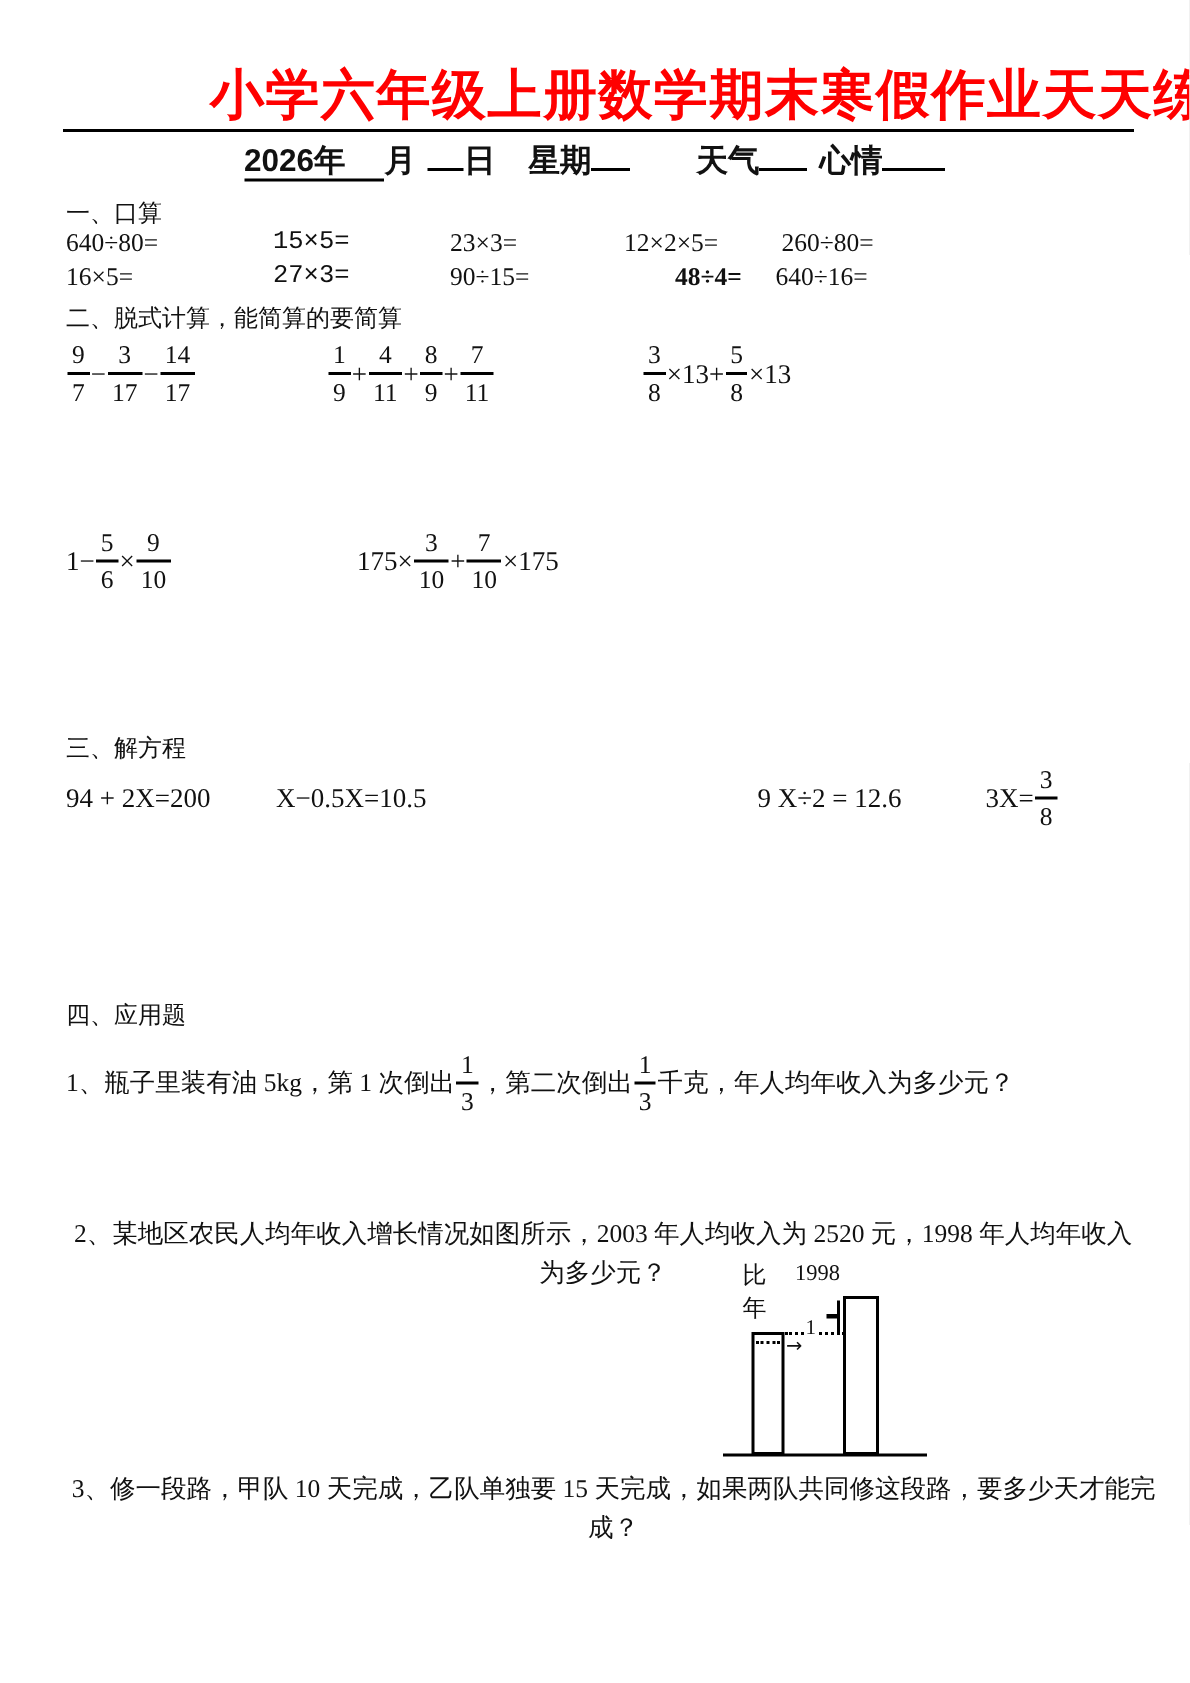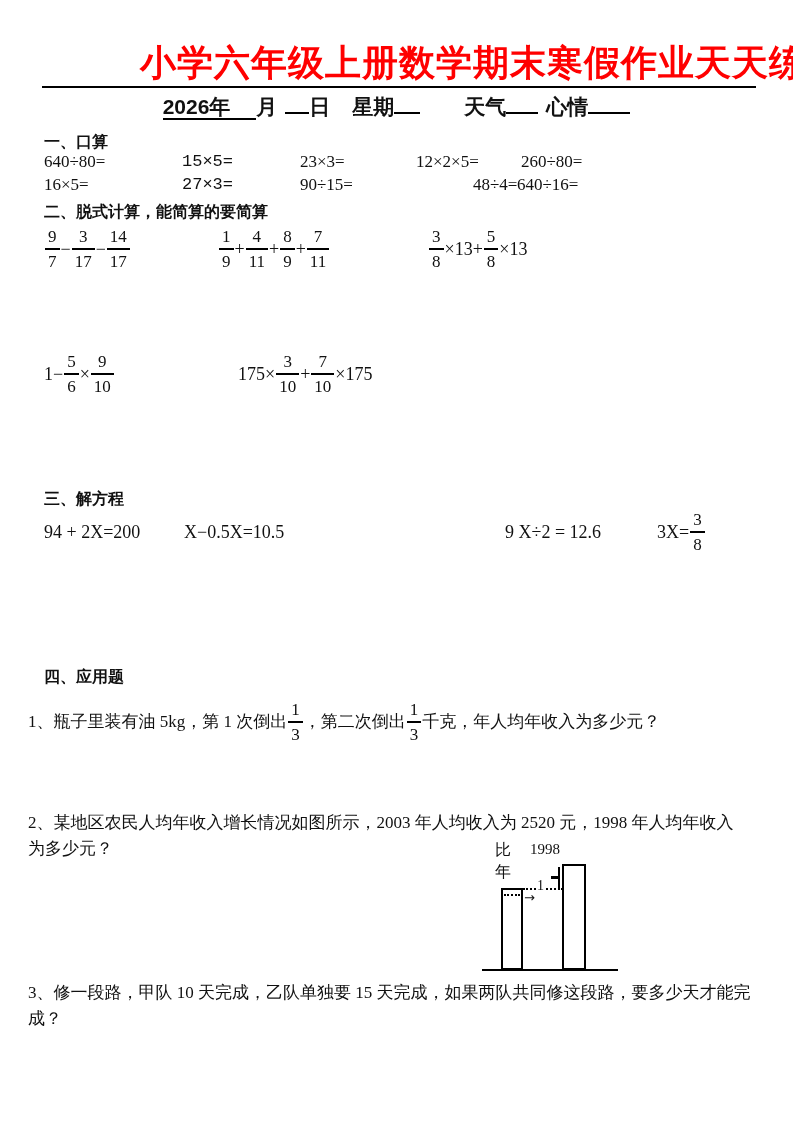--- a/index.html
+++ b/index.html
@@ -11,38 +11,38 @@
          font-size:36px;font-weight:bold;letter-spacing:1px;padding-left:13px;}
   .title-rule{position:absolute;top:86px;left:42px;width:714px;border-top:2px solid #000;}
 
   .date-line{position:absolute;top:93px;left:0;width:100%;text-align:center;
              font-family:"Liberation Sans", sans-serif;
              font-size:21px;font-weight:bold;white-space:nowrap;}
   .date-line .u{border-bottom:2px solid #000;padding-right:26px;}
   .blank{display:inline-block;border-bottom:2px solid #000;height:18px;vertical-align:baseline;}
   .sp{display:inline-block;height:1px;}
 
-  .heading{position:absolute;left:44px;font-size:16px;font-weight:bold;}
+  .heading{position:absolute;left:44px;font-size:16px;}
 
   .oral-row{position:absolute;left:0;top:0;width:100%;font-size:17px;}
   .oral-row span{position:absolute;white-space:nowrap;}
   .r1{top:152px;} .r2{top:175px;}
   .c1{left:44px;} .c2{left:182px;font-family:Liberation Mono, monospace;} .c3{left:300px;} .c4{left:416px;} .c5{left:521px;}
-  .r2 .c4{left:473px;} .r2 .c5{left:517px;}
+  .r2 .c4{left:450px;font-weight:bold;} .r2 .c5{left:517px;}
 
   .expr{position:absolute;display:flex;align-items:center;font-size:18px;white-space:nowrap;}
   .expr .tk{display:inline-block;}
   .frac{display:inline-flex;flex-direction:column;align-items:center;line-height:1;
         vertical-align:middle;margin:0 1px;font-size:17px;}
   .frac .num{display:block;padding:0 3px 3px;}
   .frac .den{display:block;border-top:2px solid #000;padding:3px 3px 0;}
 
   .eq{position:absolute;top:512px;height:40px;display:flex;align-items:center;font-size:18px;white-space:nowrap;}
 
-  .applied-p{position:absolute;left:28px;font-size:17px;line-height:26px;}
+  .applied-p{position:absolute;left:44px;font-size:17px;line-height:26px;text-align:center;}
   .p-flex{display:flex;align-items:center;white-space:nowrap;}
 
   
   .diagram{position:absolute;left:478px;top:838px;width:148px;height:140px;}
   .diagram .lbl{position:absolute;font-size:16px;}
   .bar{position:absolute;border:2px solid #000;background:#fff;box-sizing:border-box;}
   .bar-left{left:23px;top:50px;width:22px;height:82px;}
   .bar-right{left:84px;top:26px;width:24px;height:106px;}
   .dot-line{position:absolute;left:45px;top:50px;width:40px;border-top:2px dotted #000;}
   .one-lbl{position:absolute;left:58px;top:40px;font-size:14px;background:#fff;padding:0 1px;}

